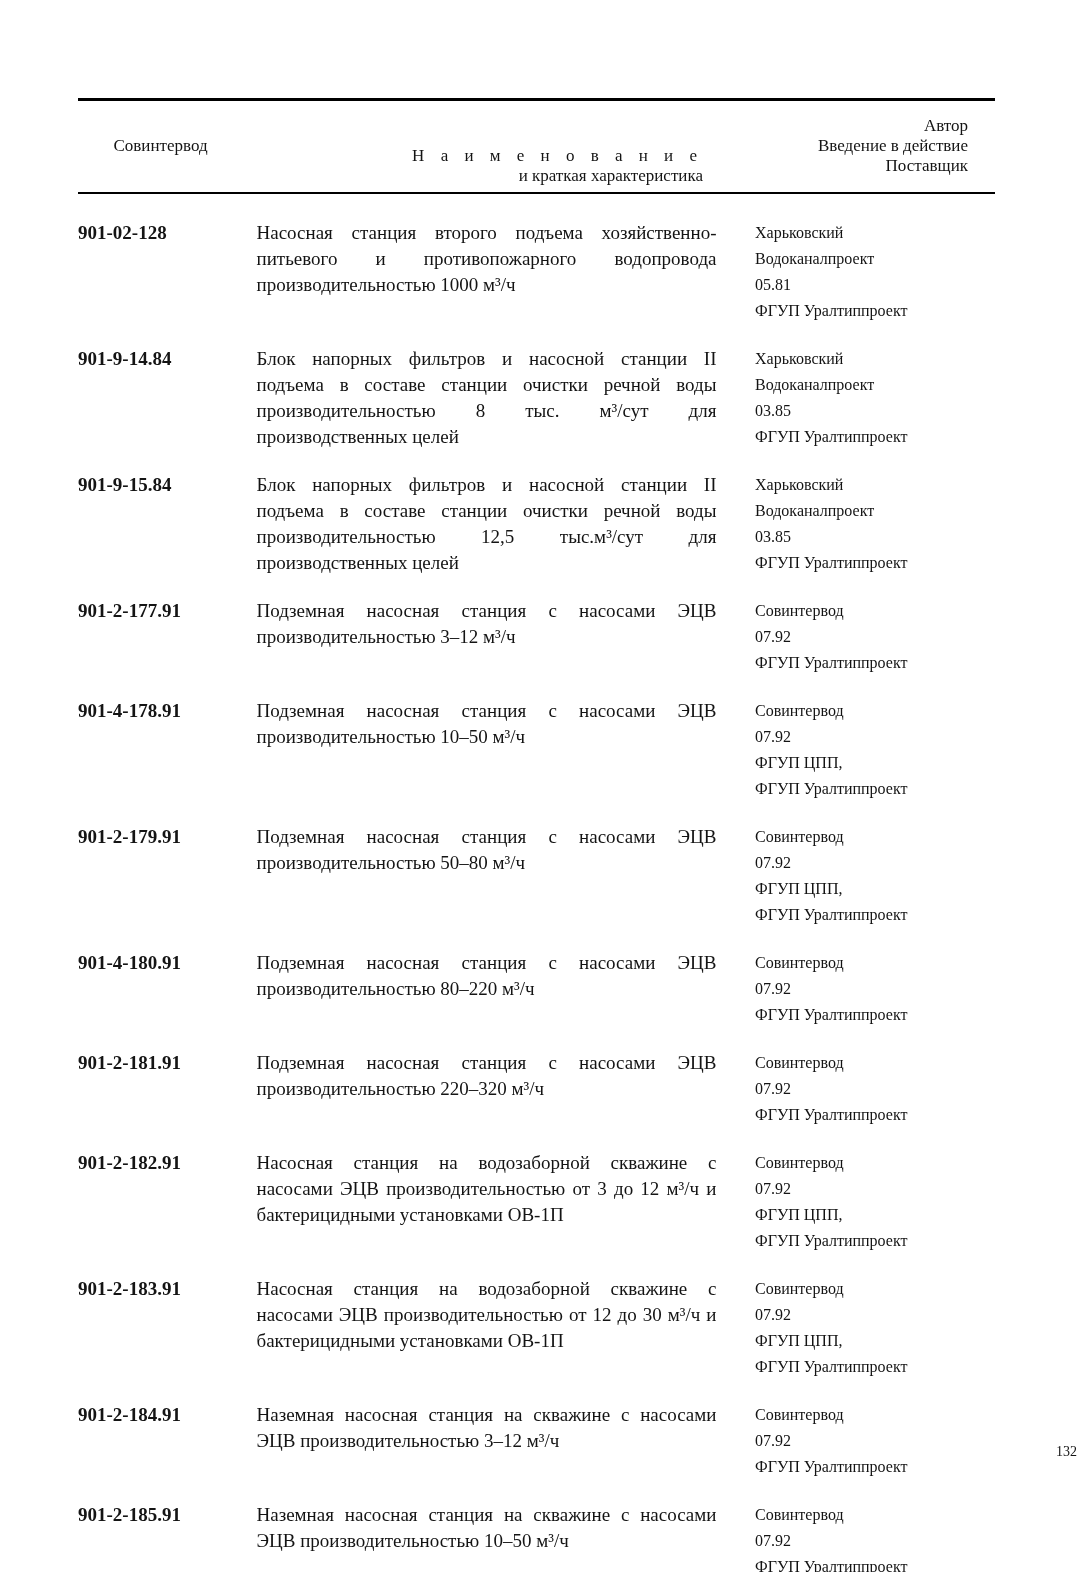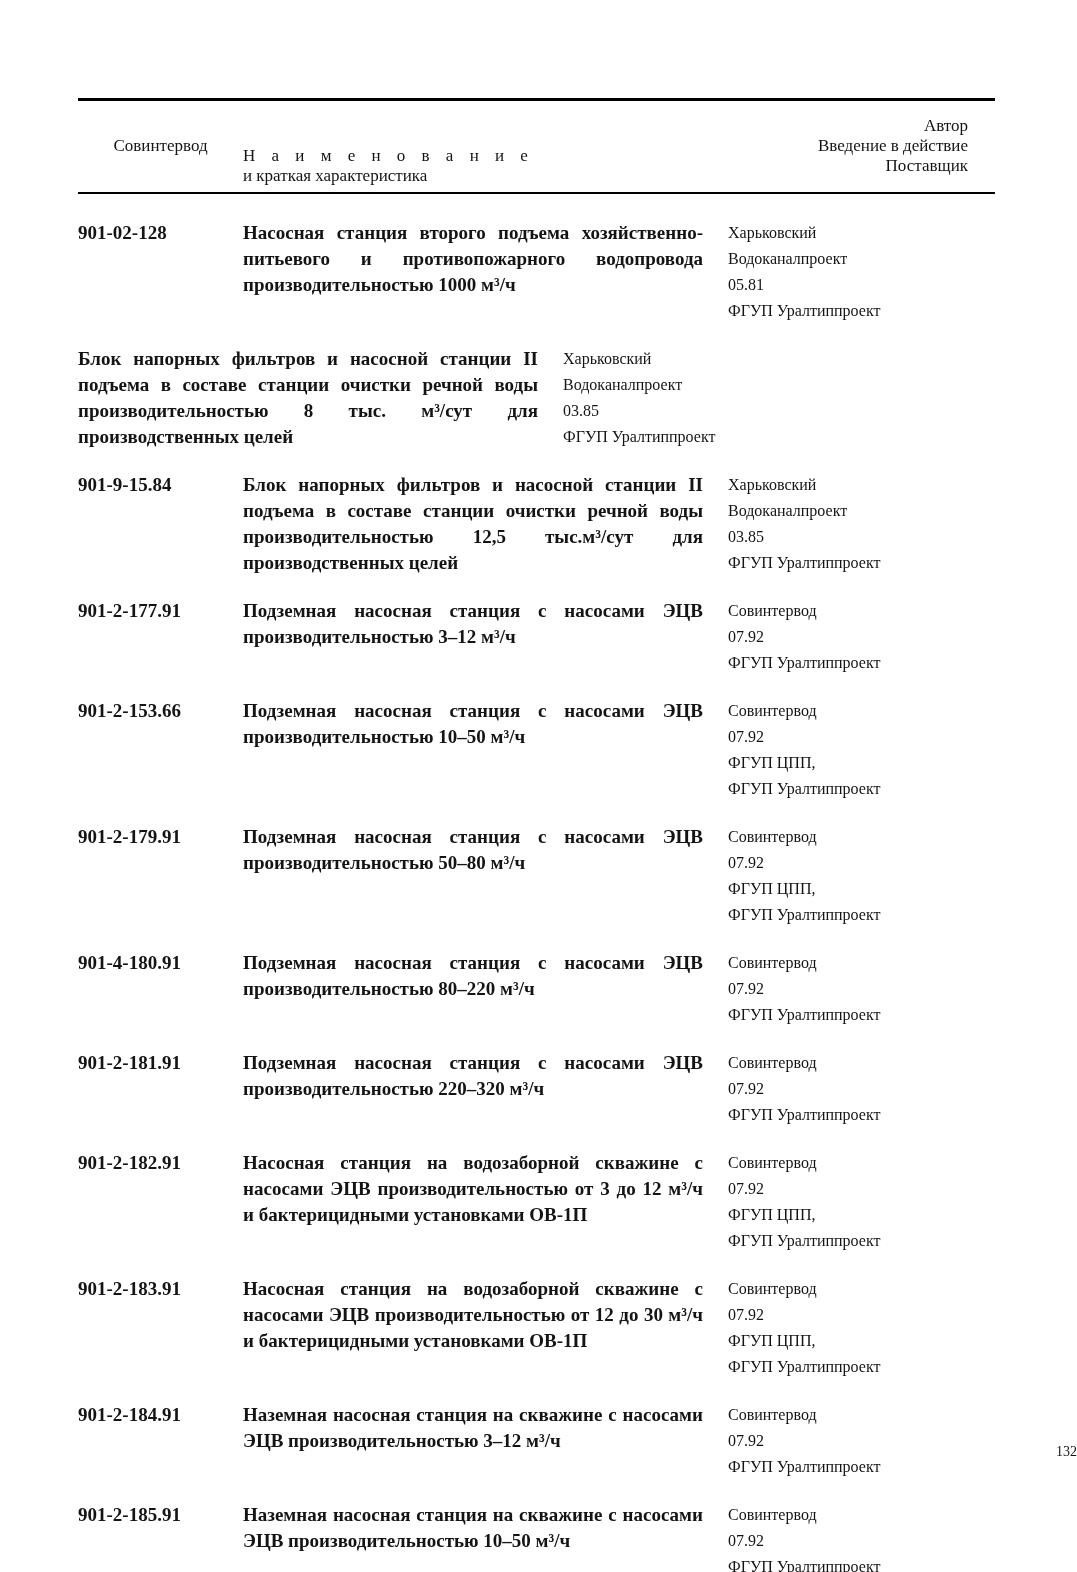--- a/index.html
+++ b/index.html
@@ -20,36 +20,36 @@
   .rule-bottom { border-top:2px solid #000; }
 
   .thead {
     display:flex;
     align-items:center;
     padding:5px 0 6px 0;
     font-size:17px;
     line-height:20px;
   }
   .th-c1 { width:165px; flex:none; text-align:center; }
-  .th-c2 { width:460px; flex:none; text-align:left;margin-top:40px; }
+  .th-c2 { width:460px; flex:none; text-align:right;margin-top:40px; }
   .th-c2 .sp { letter-spacing:6px; }
   .th-c3 { width:240px; flex:none; margin-left:25px; text-align:right; }
 
   .tbody { margin-top:26px; }
 
-  .row { display:flex; margin-bottom:22px; }
+  .row { display:flex; margin-bottom:22px;justify-content:space-between; }
   .c1 {
     width:165px; flex:none;
     font-weight:700;
     font-size:19px; line-height:26px;
   }
   .c2 {
     width:460px; flex:none;
     text-align:justify;
-    font-size:19px; line-height:26px;font-weight:bold;
+    font-size:19px; line-height:26px;
   }
   .c3 {
     width:240px; flex:none;
     margin-left:25px;
     white-space:pre-line;
     font-size:16px; line-height:26px;
   }
 
   .page-number {
     position:absolute;
@@ -87,20 +87,21 @@
       <div class="row">
         <div class="c1">901-02-128</div>
         <div class="c2">Насосная станция второго подъема хозяйственно-питьевого и противопожарного водопровода производительностью 1000 м³/ч</div>
         <div class="c3">Харьковский
 Водоканалпроект
 05.81
 ФГУП Уралтиппроект</div>
       </div>
 
       <div class="row">
+        <div class="c1">901-9-14.84</div>
         <div class="c2">Блок напорных фильтров и насосной станции II подъема в составе станции очистки речной воды производительностью 8 тыс. м³/сут  для производственных целей</div>
         <div class="c3">Харьковский
 Водоканалпроект
 03.85
 ФГУП Уралтиппроект</div>
       </div>
 
       <div class="row">
         <div class="c1">901-9-15.84</div>
         <div class="c2">Блок напорных фильтров и насосной  станции II подъема в составе станции очистки речной воды производительностью 12,5 тыс.м³/сут для производственных целей</div>
@@ -112,21 +113,21 @@
 
       <div class="row">
         <div class="c1">901-2-177.91</div>
         <div class="c2">Подземная насосная станция с насосами ЭЦВ производительностью  3–12 м³/ч</div>
         <div class="c3">Совинтервод
 07.92
 ФГУП Уралтиппроект</div>
       </div>
 
       <div class="row">
-        <div class="c1">901-2-153.66</div>
+        <div class="c1">901-4-178.91</div>
         <div class="c2">Подземная насосная станция с насосами ЭЦВ производительностью 10–50 м³/ч</div>
         <div class="c3">Совинтервод
 07.92
 ФГУП ЦПП,
 ФГУП Уралтиппроект</div>
       </div>
 
       <div class="row">
         <div class="c1">901-2-179.91</div>
         <div class="c2">Подземная насосная станция с насосами ЭЦВ производительностью 50–80 м³/ч</div>

